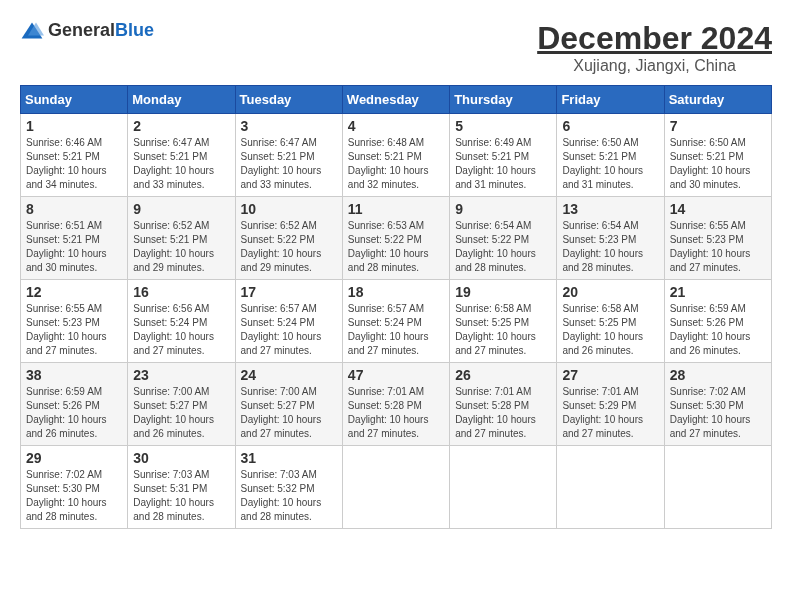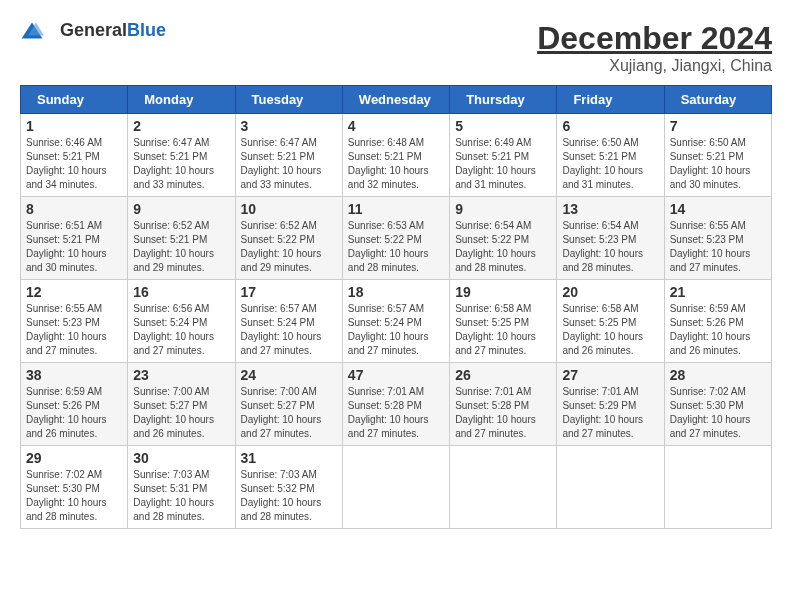--- a/index.html
+++ b/index.html
@@ -12,21 +12,21 @@
     }
     .header-area {
       display: flex;
       justify-content: space-between;
       align-items: flex-start;
       margin-bottom: 10px;
     }
     .logo {
       display: flex;
       align-items: center;
-      gap: 16px;
+      gap: 4px;
     }
     .logo-text-general {
       font-size: 18px;
       font-weight: bold;
       color: #333;
     }
     .logo-text-blue {
       font-size: 18px;
       font-weight: bold;
       color: #1a6abf;
@@ -40,30 +40,31 @@
     }
     .main-title {
       font-size: 32px;
       font-weight: bold;
       color: #333;
       text-decoration: underline;
     }
     .subtitle {
       font-size: 16px;
       color: #555;
+      text-align: center;
     }
     .calendar {
       width: 100%;
       border-collapse: collapse;
       font-size: 11px;
     }
     .calendar thead th {
       background-color: #2a6abf;
       color: #fff;
-      padding: 6px 16px;
+      padding: 6px 4px;
       text-align: left;
       font-size: 13px;
       font-weight: bold;
       border: 1px solid #1a4a9f;
     }
     .calendar tbody td {
       vertical-align: top;
       padding: 4px 5px;
       border: 1px solid #ccc;
       min-height: 80px;

